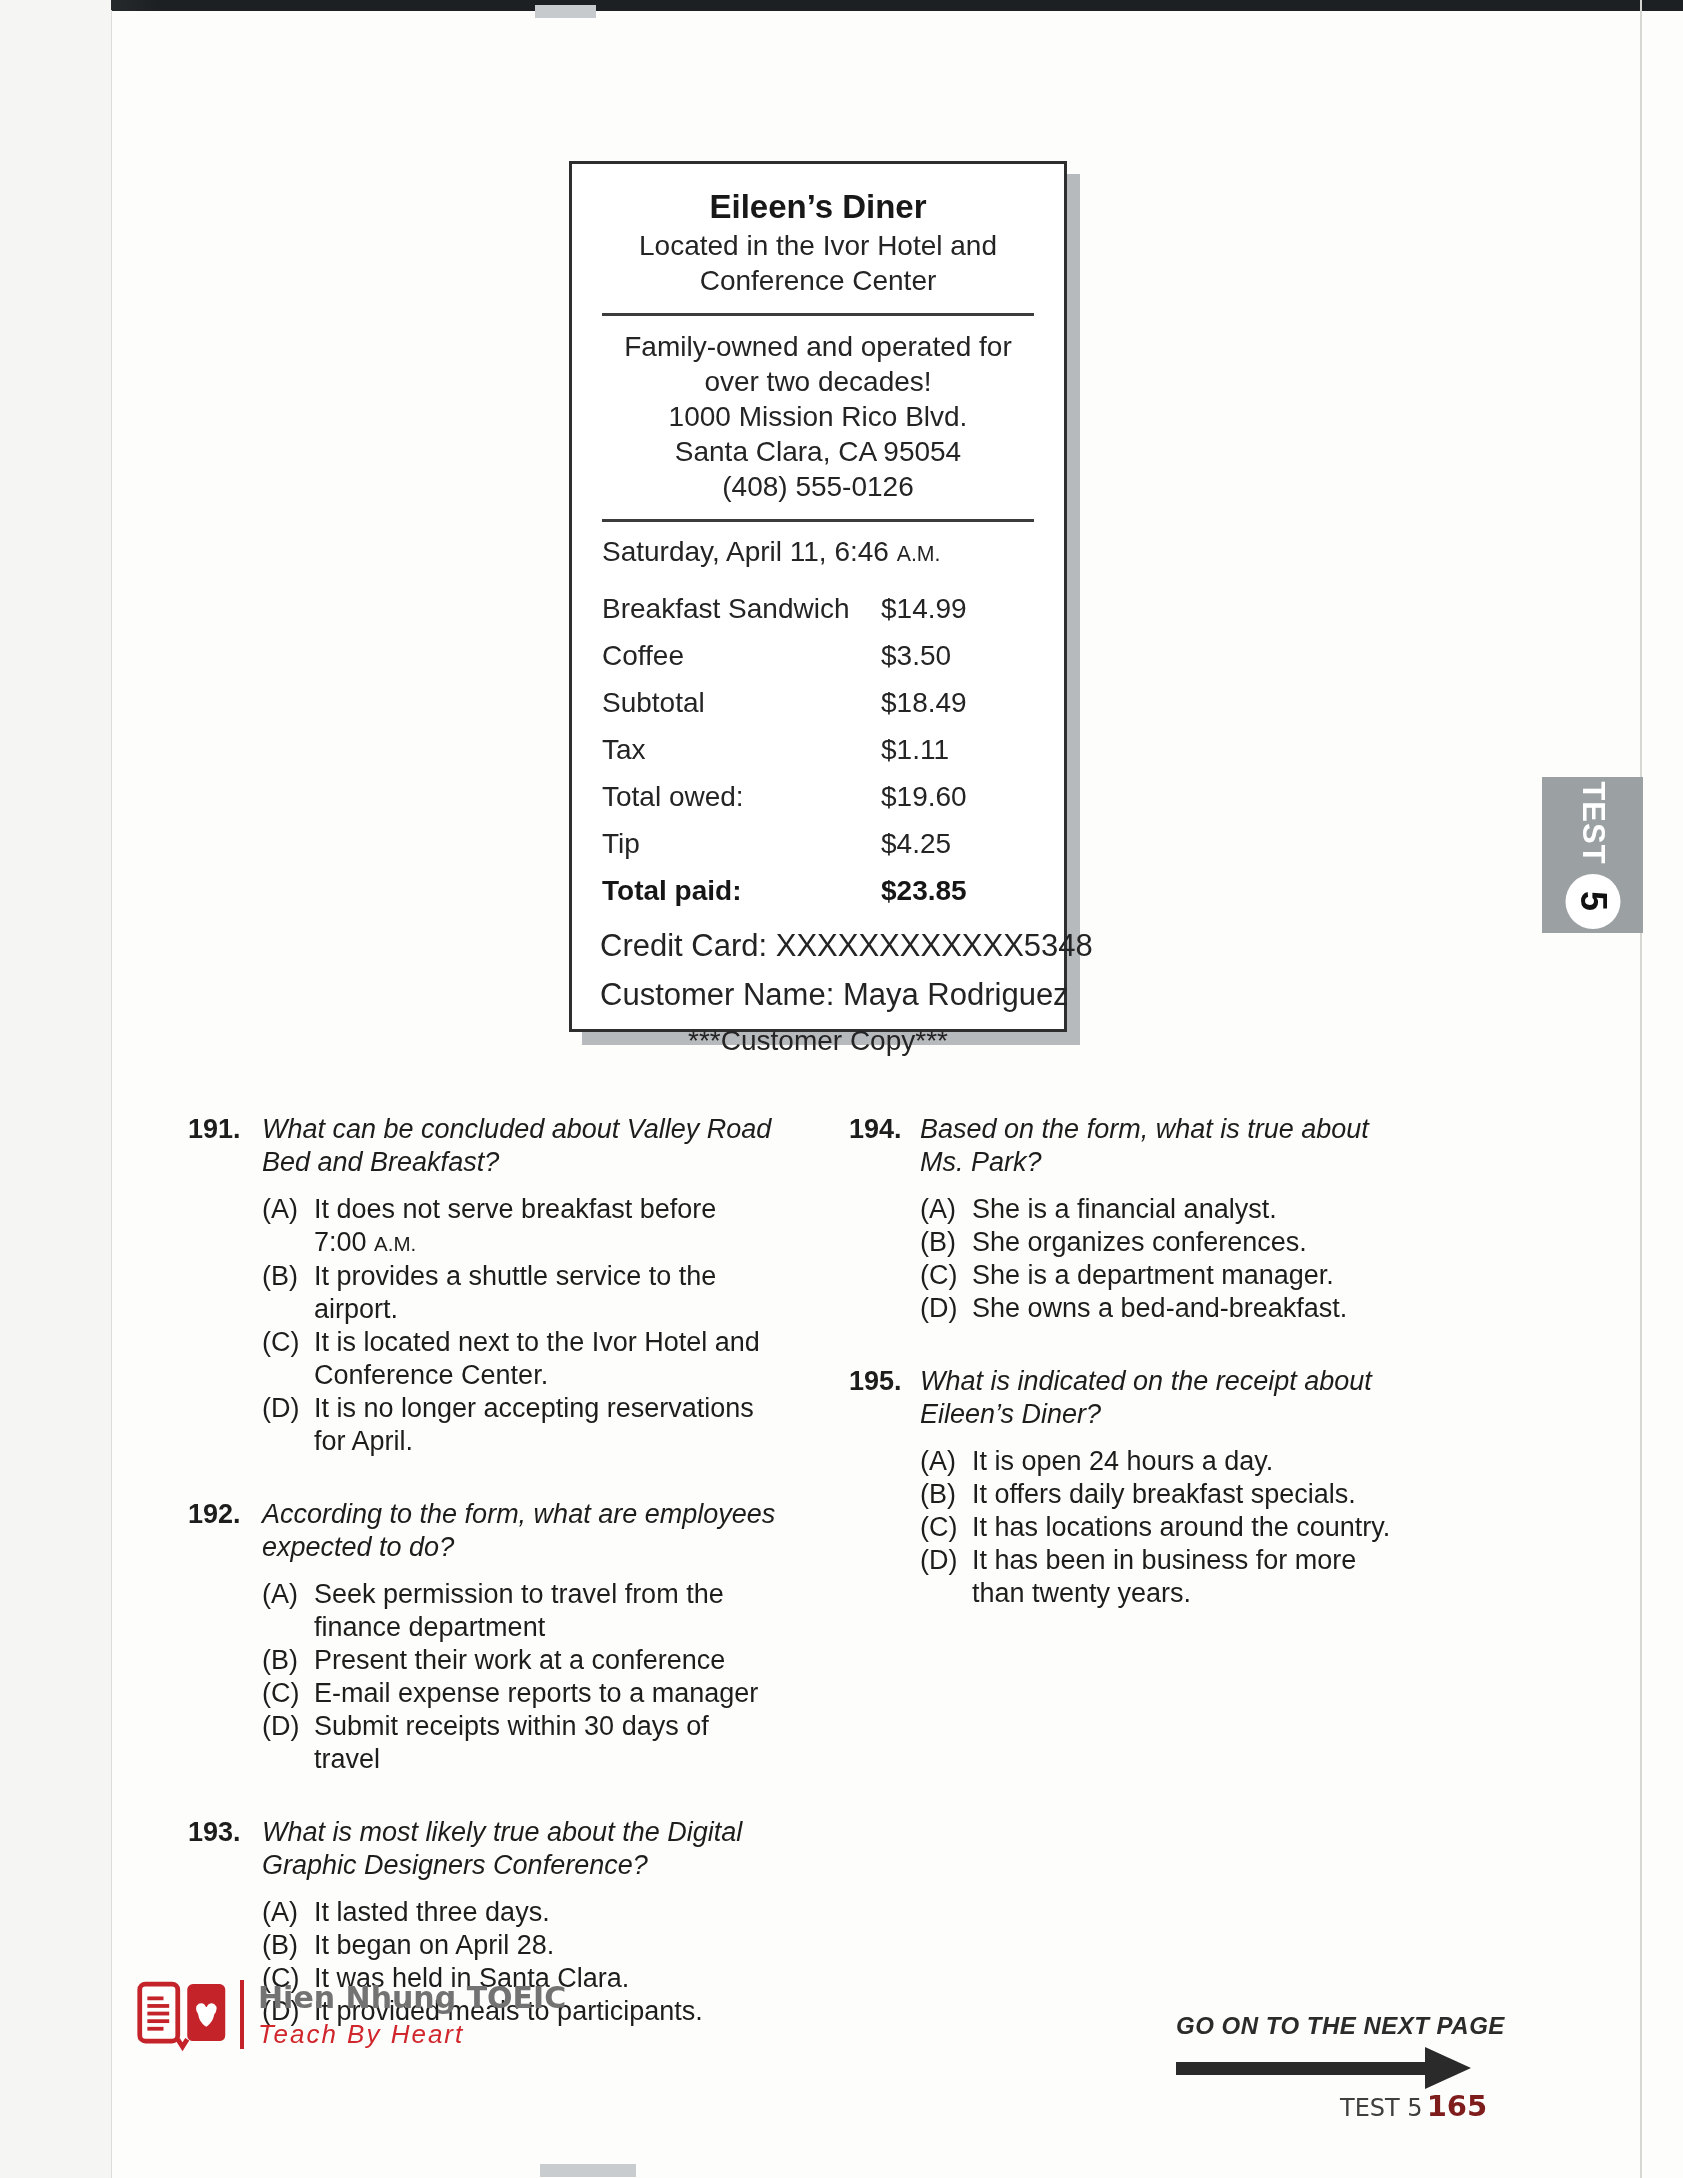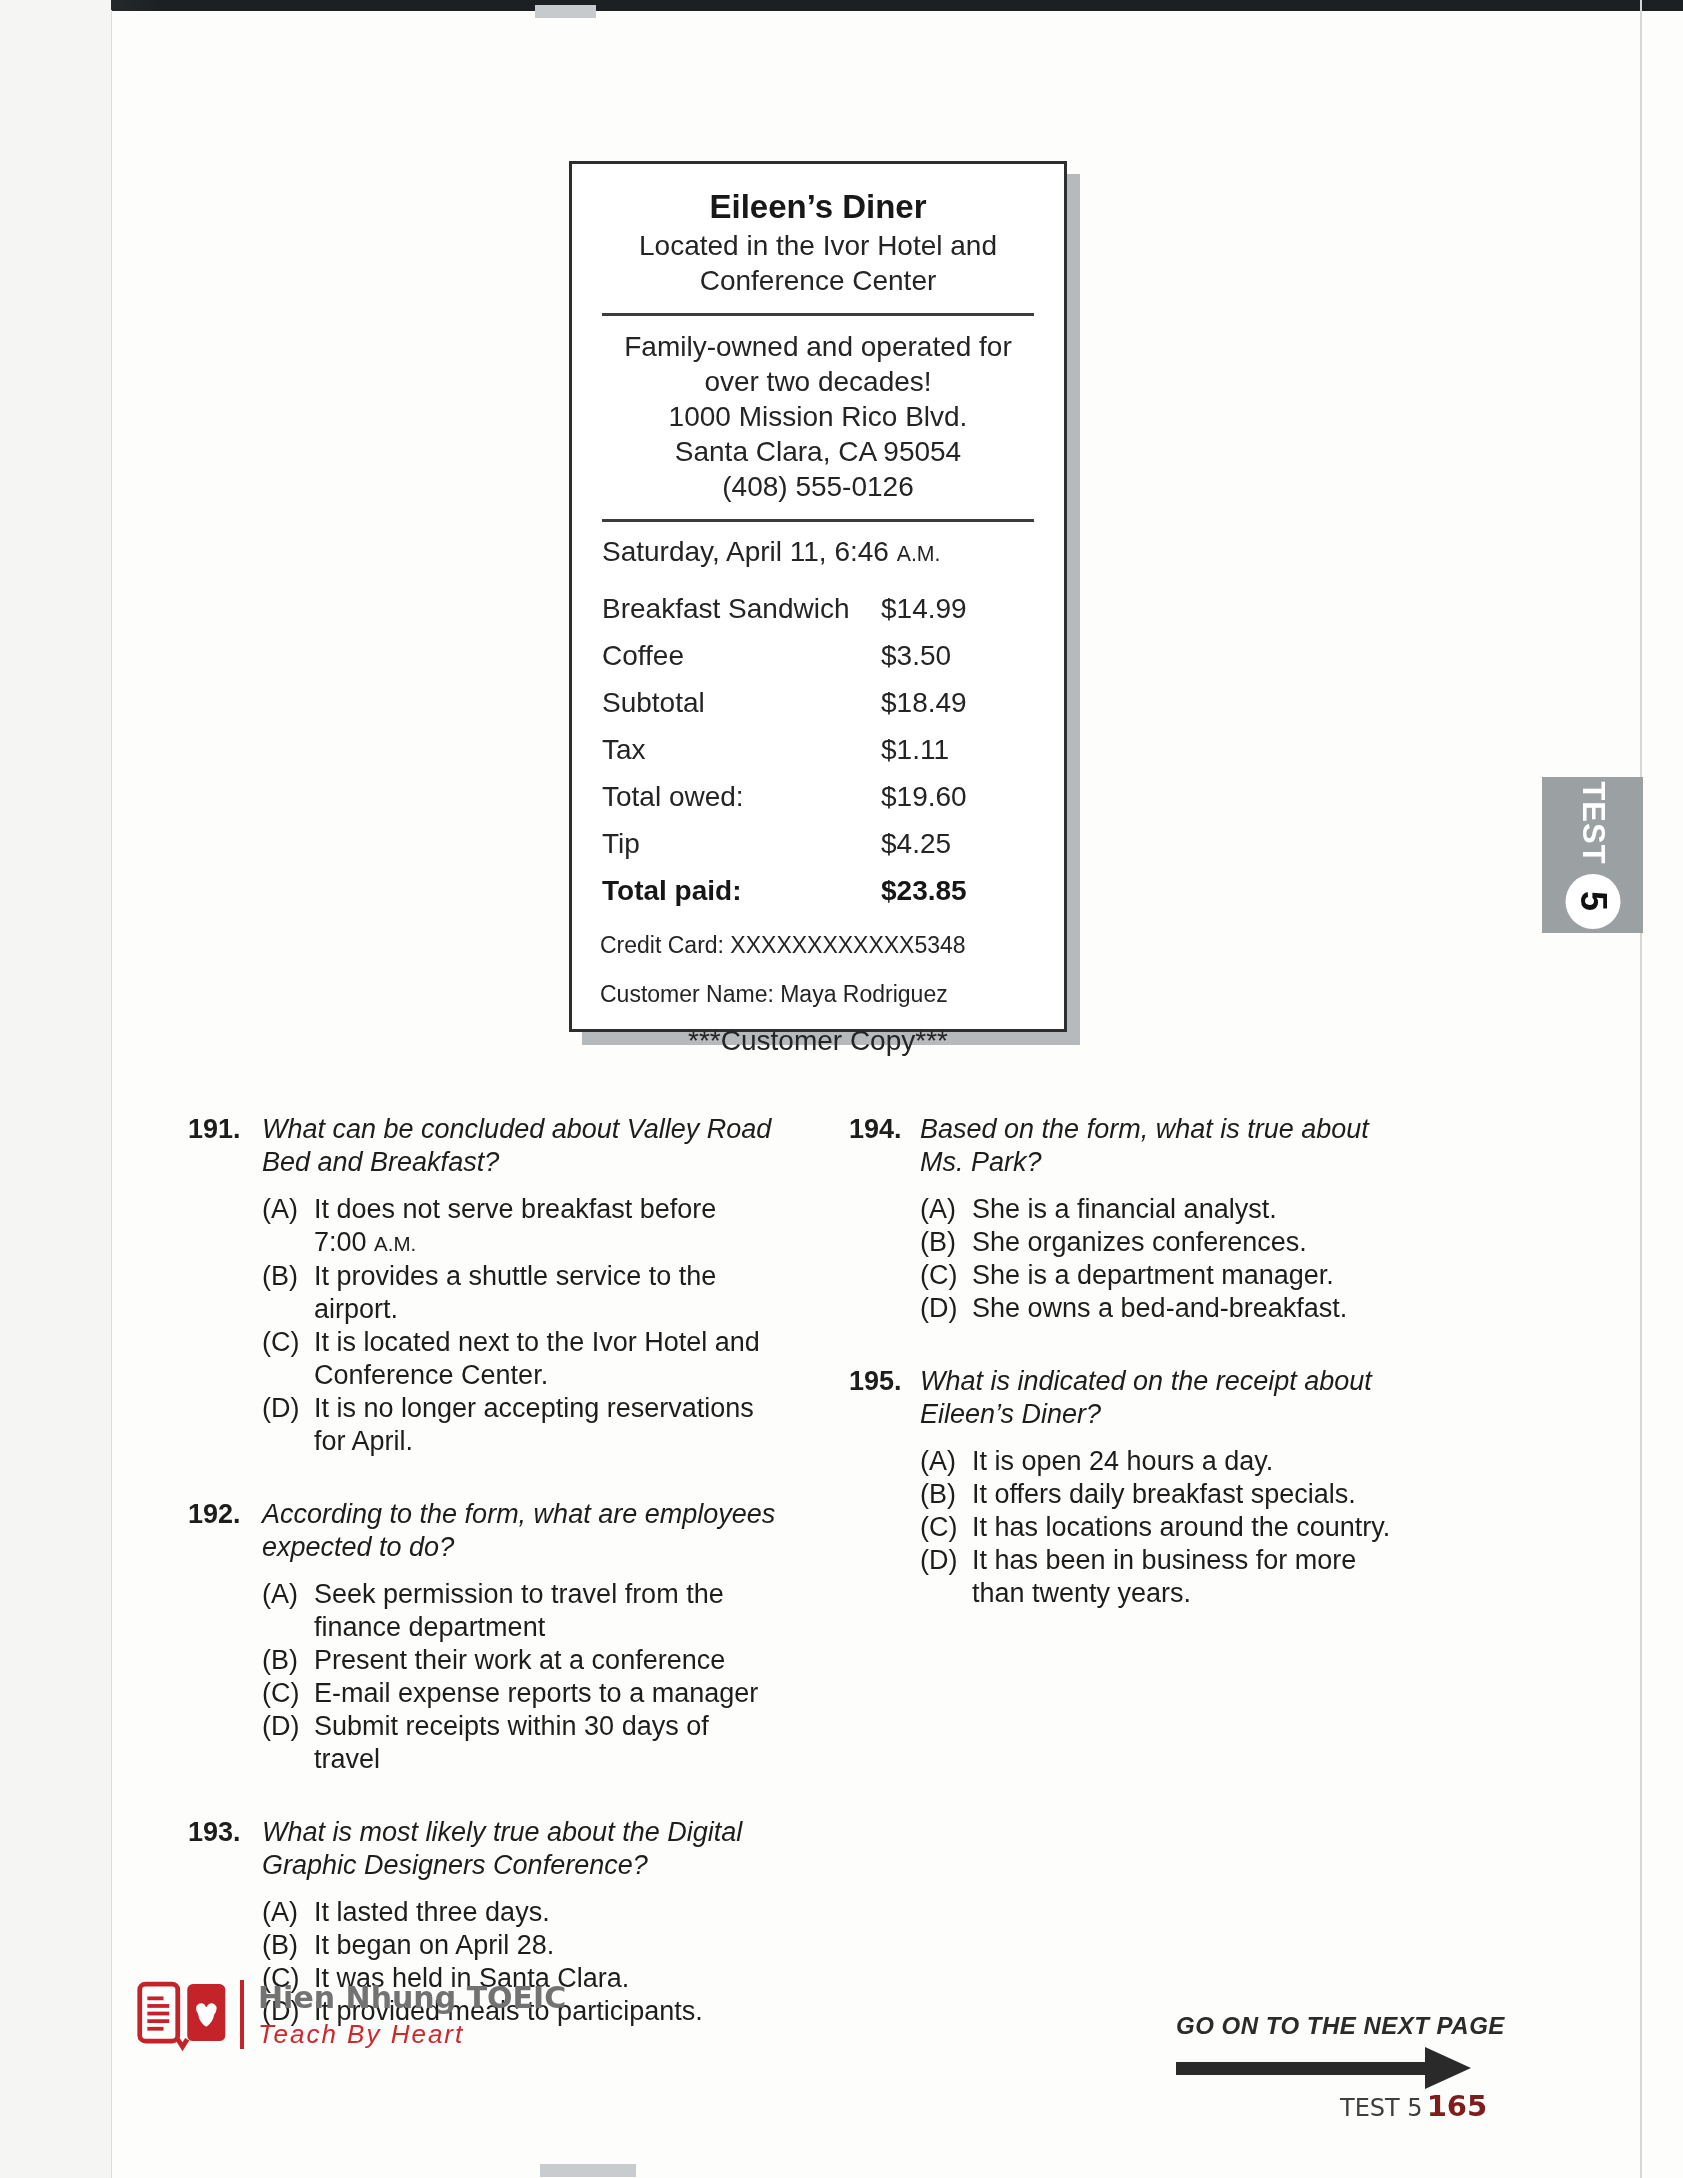--- a/index.html
+++ b/index.html
@@ -22,21 +22,21 @@
     padding:22px 28px 0;color:#242424;font-size:28px;line-height:34px;}
   .r-title{font-size:33px;line-height:42px;font-weight:700;text-align:center;color:#181818;}
   .r-center{text-align:center;}
   .r-line{line-height:35px;}
   .r-hr{border:none;border-top:3px solid #3c3c3c;margin:15px 2px 13px;}
   .r-date{margin:8px 2px 14px;}
   .r-rows{margin:0 2px;}
   .r-row{position:relative;height:47px;line-height:47px;}
   .r-price{position:absolute;left:279px;top:0;}
   .r-row.bold{font-weight:700;color:#161616;}
-  .r-card{margin-top:14px;font-size:23px;line-height:35px;white-space:nowrap;}
+  .r-card{margin-top:14px;font-size:31px;line-height:35px;white-space:nowrap;}
   .r-copy{text-align:center;margin-top:12px;}
   .sc{font-size:0.76em;}
 
   
   .tab{position:absolute;left:1542px;top:777px;width:101px;height:156px;background:#9ba0a3;}
   .tab-inner{position:absolute;left:50%;top:50%;width:156px;height:101px;
     transform:translate(-50%,-50%) rotate(90deg);display:flex;align-items:center;justify-content:center;gap:9px;}
   .tab-word{color:#fff;font-weight:700;font-size:31px;letter-spacing:1px;}
   .tab-circle{width:55px;height:55px;border-radius:50%;background:#fff;display:flex;align-items:center;justify-content:center;}
   .tab-num{color:#111;font-weight:700;font-size:36px;}

